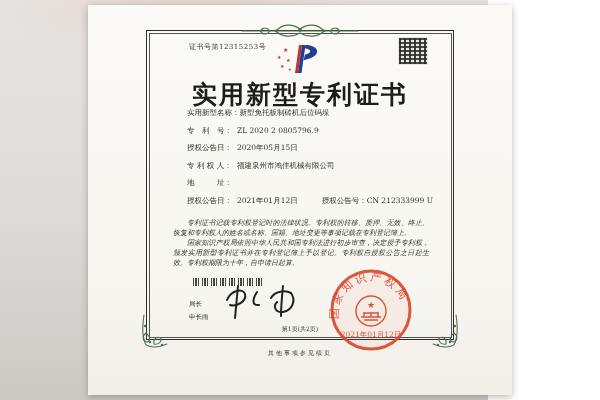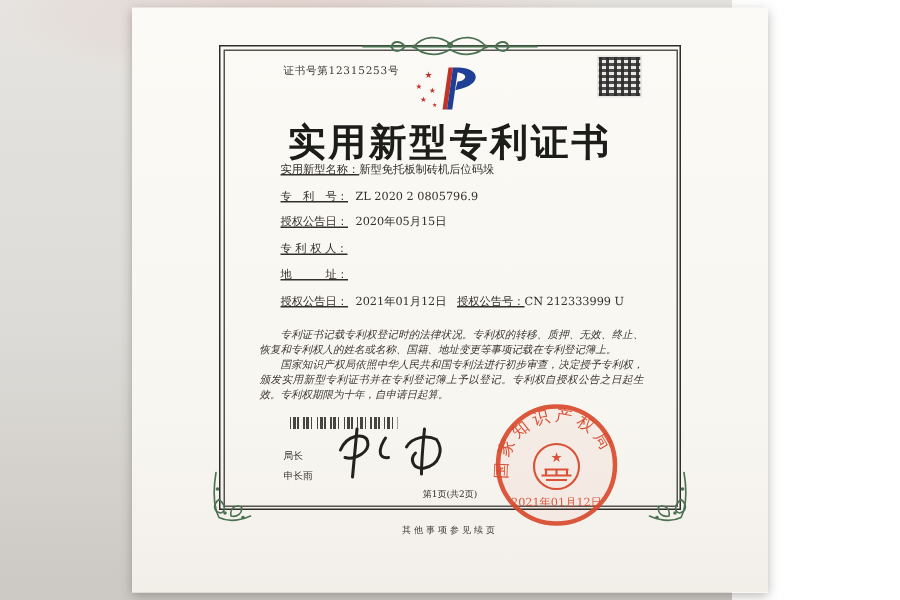--- a/index.html
+++ b/index.html
@@ -42,23 +42,23 @@
     outline:1px solid #e9e8e4;
   }
   .logo{position:absolute;left:50%;top:11px;transform:translateX(-50%);line-height:0;}
   .title{
     position:absolute;top:47px;left:0;width:100%;text-align:center;
     font-size:25px;font-weight:bold;letter-spacing:2px;color:#1c1c1a;
   }
 
   .fields{position:absolute;left:40px;top:77px;width:252px;font-size:7.5px;color:#333029;}
   .frow{display:flex;align-items:baseline;margin-bottom:7.6px;white-space:nowrap;}
-  .flabel{flex:0 0 auto;min-width:50px;text-decoration:underline;}
+  .flabel{flex:0 0 auto;min-width:50px;}
   .fvalue{flex:0 0 auto;}
-  .fgroup2{margin-left:7px;display:flex;text-align:right;}
+  .fgroup2{margin-left:24px;display:flex;text-align:right;}
 
   .paras{
     position:absolute;left:26px;right:24px;top:187px;
     font-size:7px;line-height:10px;text-align:justify;font-style:italic;color:#3b382f;
   }
   .paras p{margin:0;text-indent:2em;}
 
   .barcode{
     position:absolute;left:46px;top:247px;width:72px;height:8px;
     background:repeating-linear-gradient(90deg,#474540 0 1px,transparent 1px 2px,#474540 2px 4px,transparent 4px 5px,#474540 5px 6px,transparent 6px 9px);
@@ -155,20 +155,21 @@
         <div class="frow">
           <span class="flabel">专　利　号：</span>
           <span class="fvalue">ZL 2020 2 0805796.9</span>
         </div>
         <div class="frow">
           <span class="flabel">授权公告日：</span>
           <span class="fvalue">2020年05月15日</span>
         </div>
         <div class="frow">
           <span class="flabel">专 利 权 人：</span>
+          <span class="fvalue">福建泉州市鸿佳机械有限公司</span>
         </div>
         <div class="frow">
           <span class="flabel">地　　　址：</span>
         </div>
         <div class="frow">
           <span class="flabel">授权公告日：</span>
           <span class="fvalue">2021年01月12日</span>
           <span class="fgroup2">
             <span class="flabel" style="min-width:0">授权公告号：</span>
             <span class="fvalue">CN 212333999 U</span>

